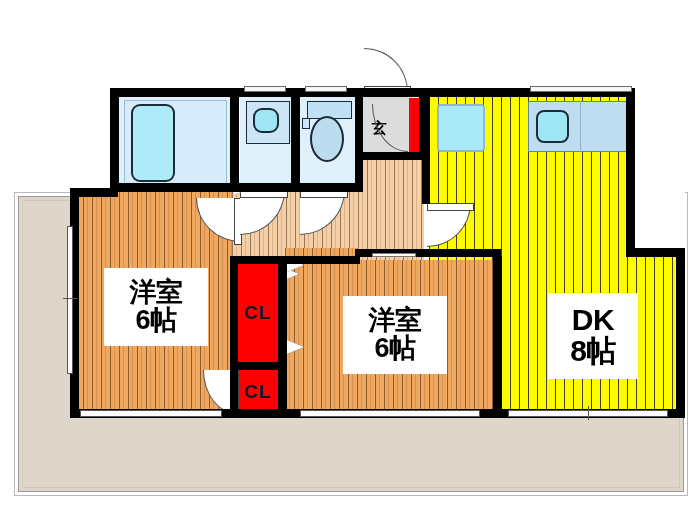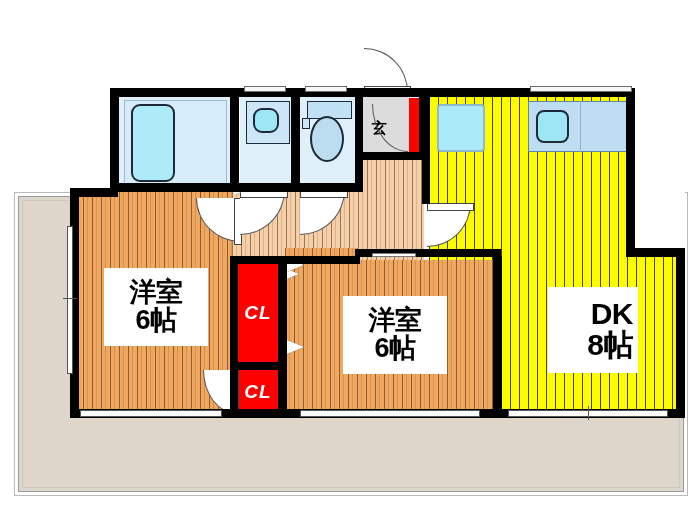--- a/index.html
+++ b/index.html
@@ -74,21 +74,21 @@
   
   .lbl{
     position:absolute;background:#ffffff;
     color:#000000;text-align:center;line-height:1.02;
     font-weight:700;letter-spacing:-.5px;
     display:flex;flex-direction:column;justify-content:center;align-items:center;
   }
   .lbl span{display:block;white-space:nowrap;}
   .lbl-room{font-size:27px;padding:3px 4px;}
   .lbl-dk{font-size:30px;padding:3px 5px;}
-  .lbl-cl{background:transparent;color:#ffffff;font-size:19px;letter-spacing:1px;font-style:italic;}
+  .lbl-cl{background:transparent;color:#0f172a;font-size:19px;letter-spacing:1px;}
   .lbl-genkan{background:transparent;font-size:15px;}
   .lbl-balcony{background:transparent;font-size:15px;font-weight:400;letter-spacing:2px;}
 </style>
 </head>
 <body>
 
 <div id="plan">
 
   <div class="abs" style="left:14px;top:192px;width:672px;height:302px;background:#ffffff;border:1px solid #b9b9b9;"></div>
   <div class="abs" style="left:18px;top:196px;width:664px;height:294px;background:#ded6cb;border:1px solid #9a9a9a;"></div>
@@ -159,21 +159,21 @@
   <div class="room fl-red" style="left:236px;top:370px;width:44px;height:44px;">
     <div class="lbl lbl-cl" style="left:0;top:8px;width:44px;height:28px;">
       <span>CL</span>
     </div>
   </div>
 
   <div class="tri tri-r" style="left:282px;top:267px;"></div>
   <div class="tri tri-r" style="left:282px;top:340px;"></div>
   <div class="abs" style="left:280px;top:264px;width:5px;height:98px;background:#ffffff;border:1px solid #666;box-sizing:border-box;"></div>
 
-  <div class="lbl lbl-dk" style="left:548px;top:287px;width:80px;height:80px;align-items:flex-end;">
+  <div class="lbl lbl-dk" style="left:548px;top:293px;width:80px;height:80px;">
     <span>DK</span>
     <span>8帖</span>
   </div>
 
   <div class="swing sw-bl" style="left:196px;top:198px;width:45px;height:44px;border-right:none;border-top:none;"></div>
   <div class="leaf" style="left:234px;top:198px;width:6px;height:45px;"></div>
 
   <div class="swing sw-br" style="left:240px;top:190px;width:45px;height:45px;border-left:none;border-top:none;"></div>
   <div class="leaf" style="left:240px;top:190px;width:46px;height:6px;"></div>
 

